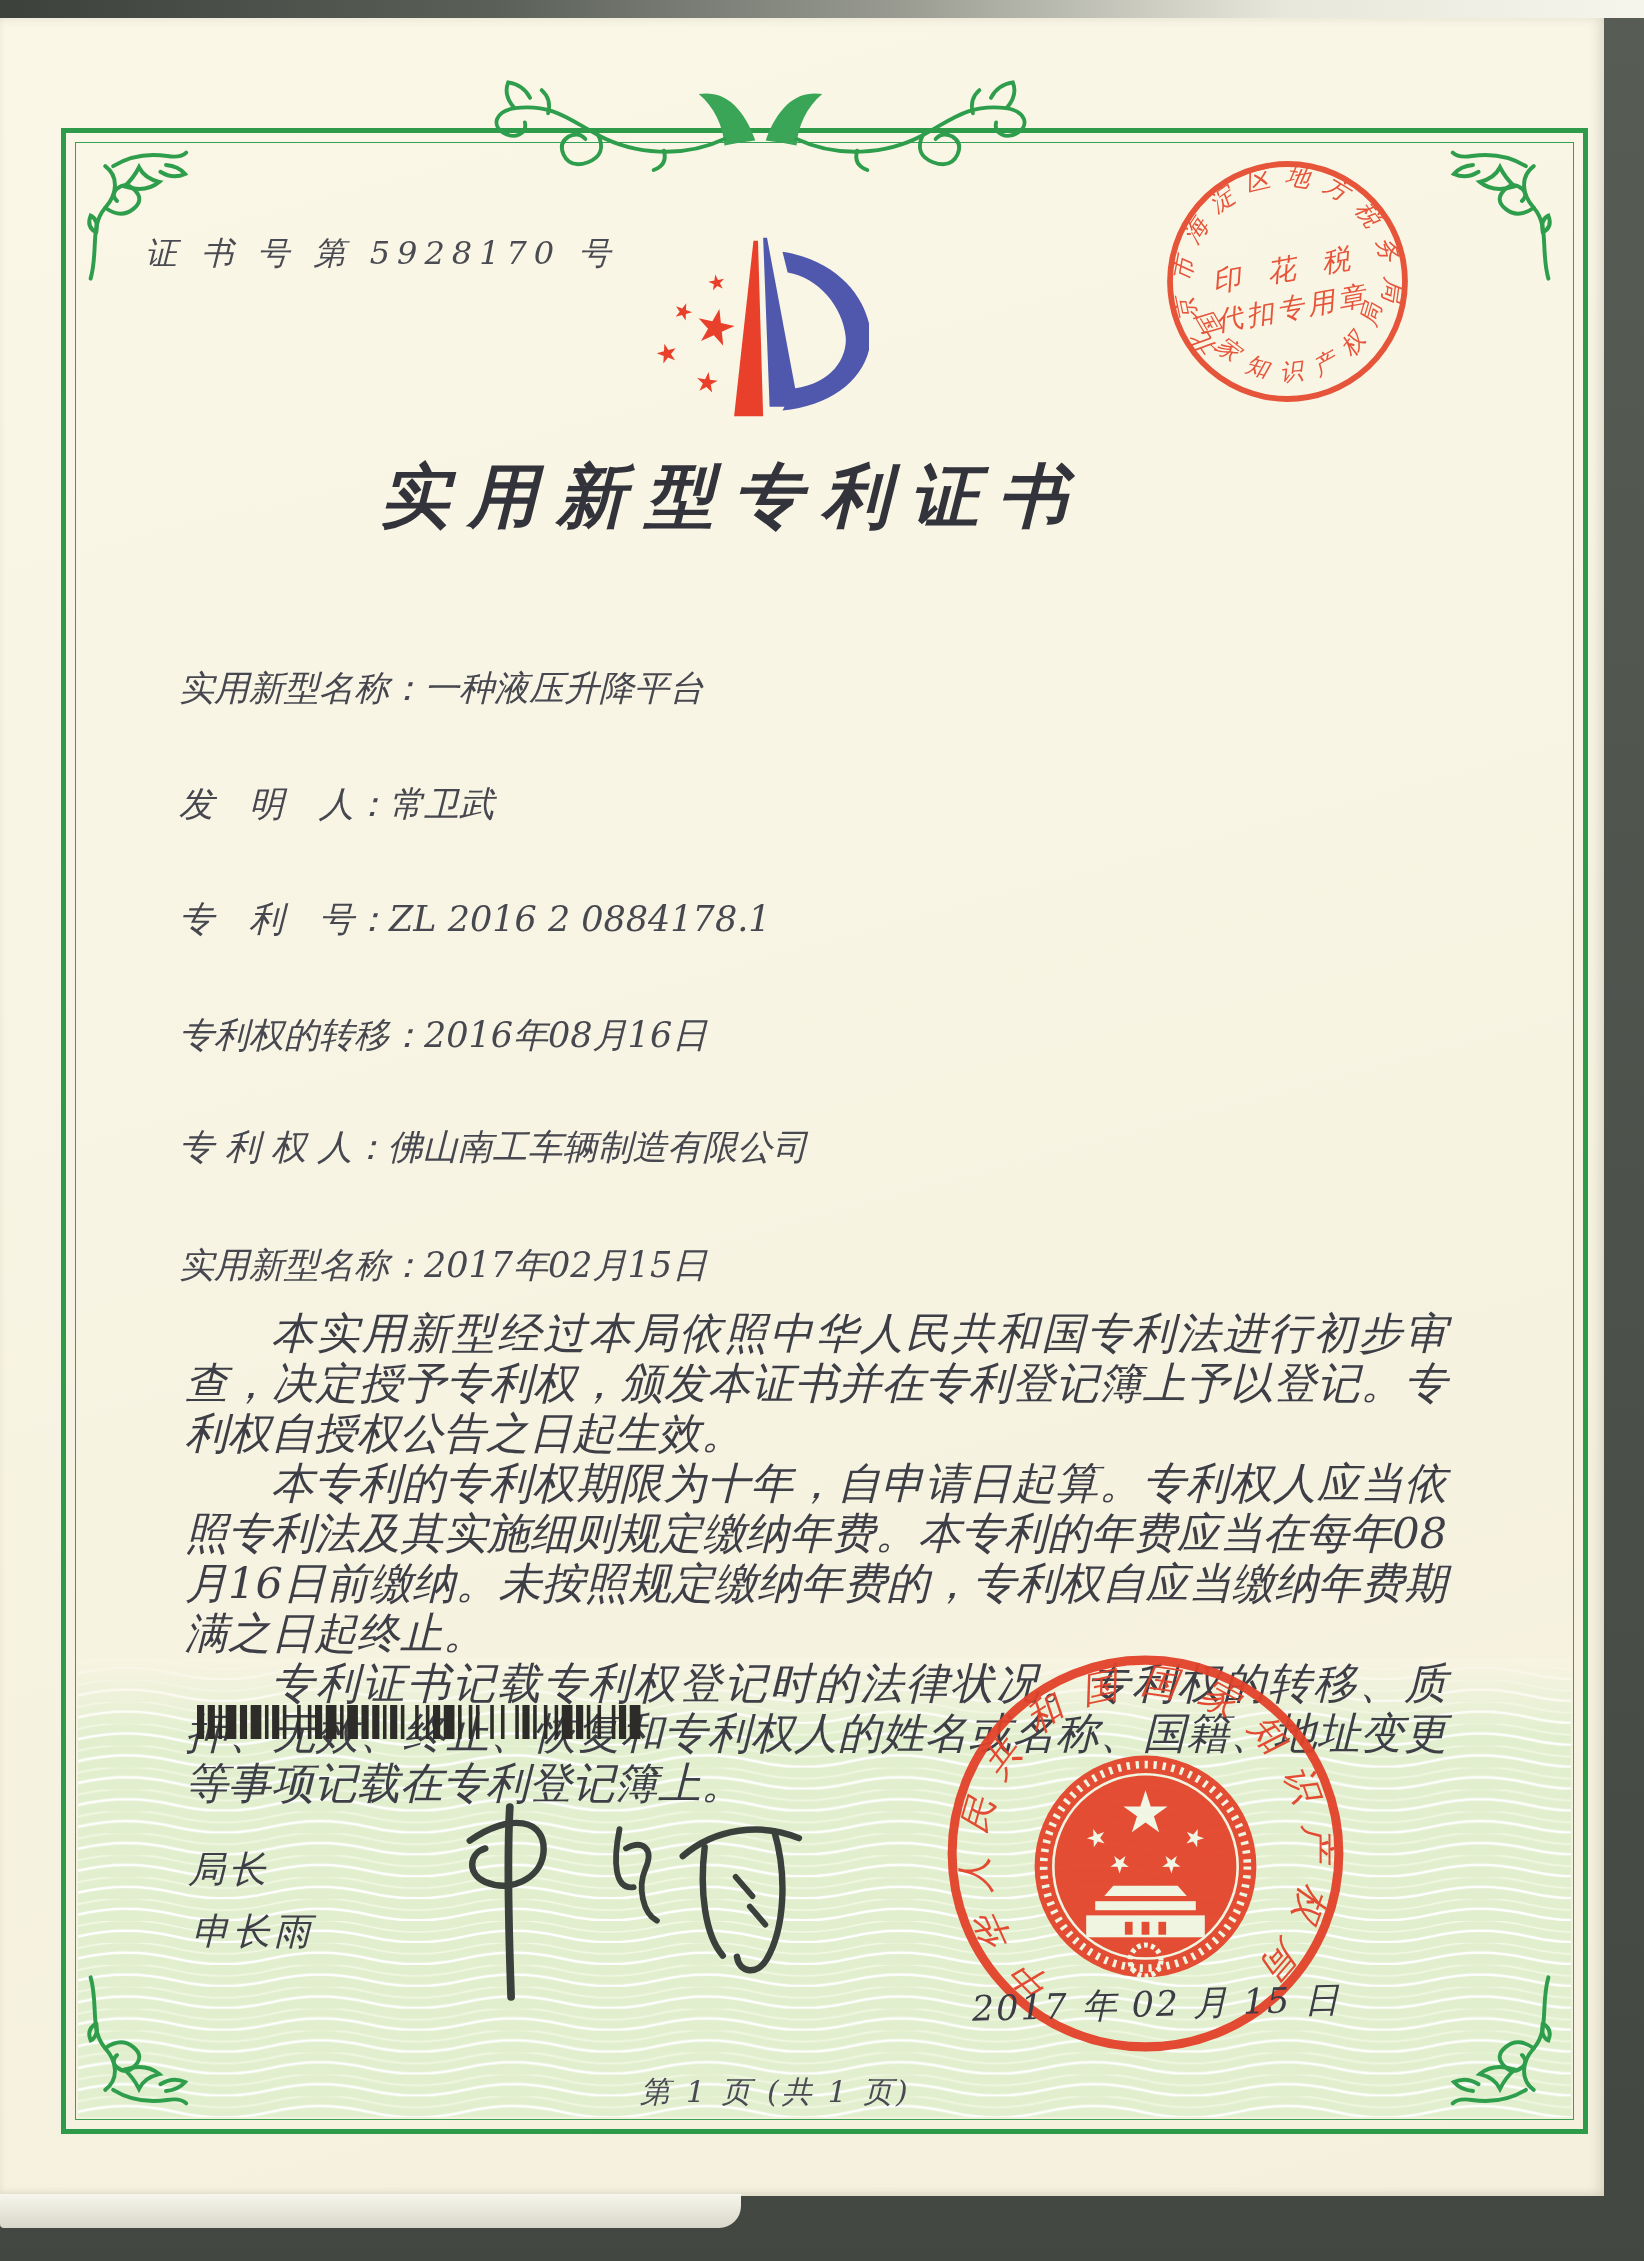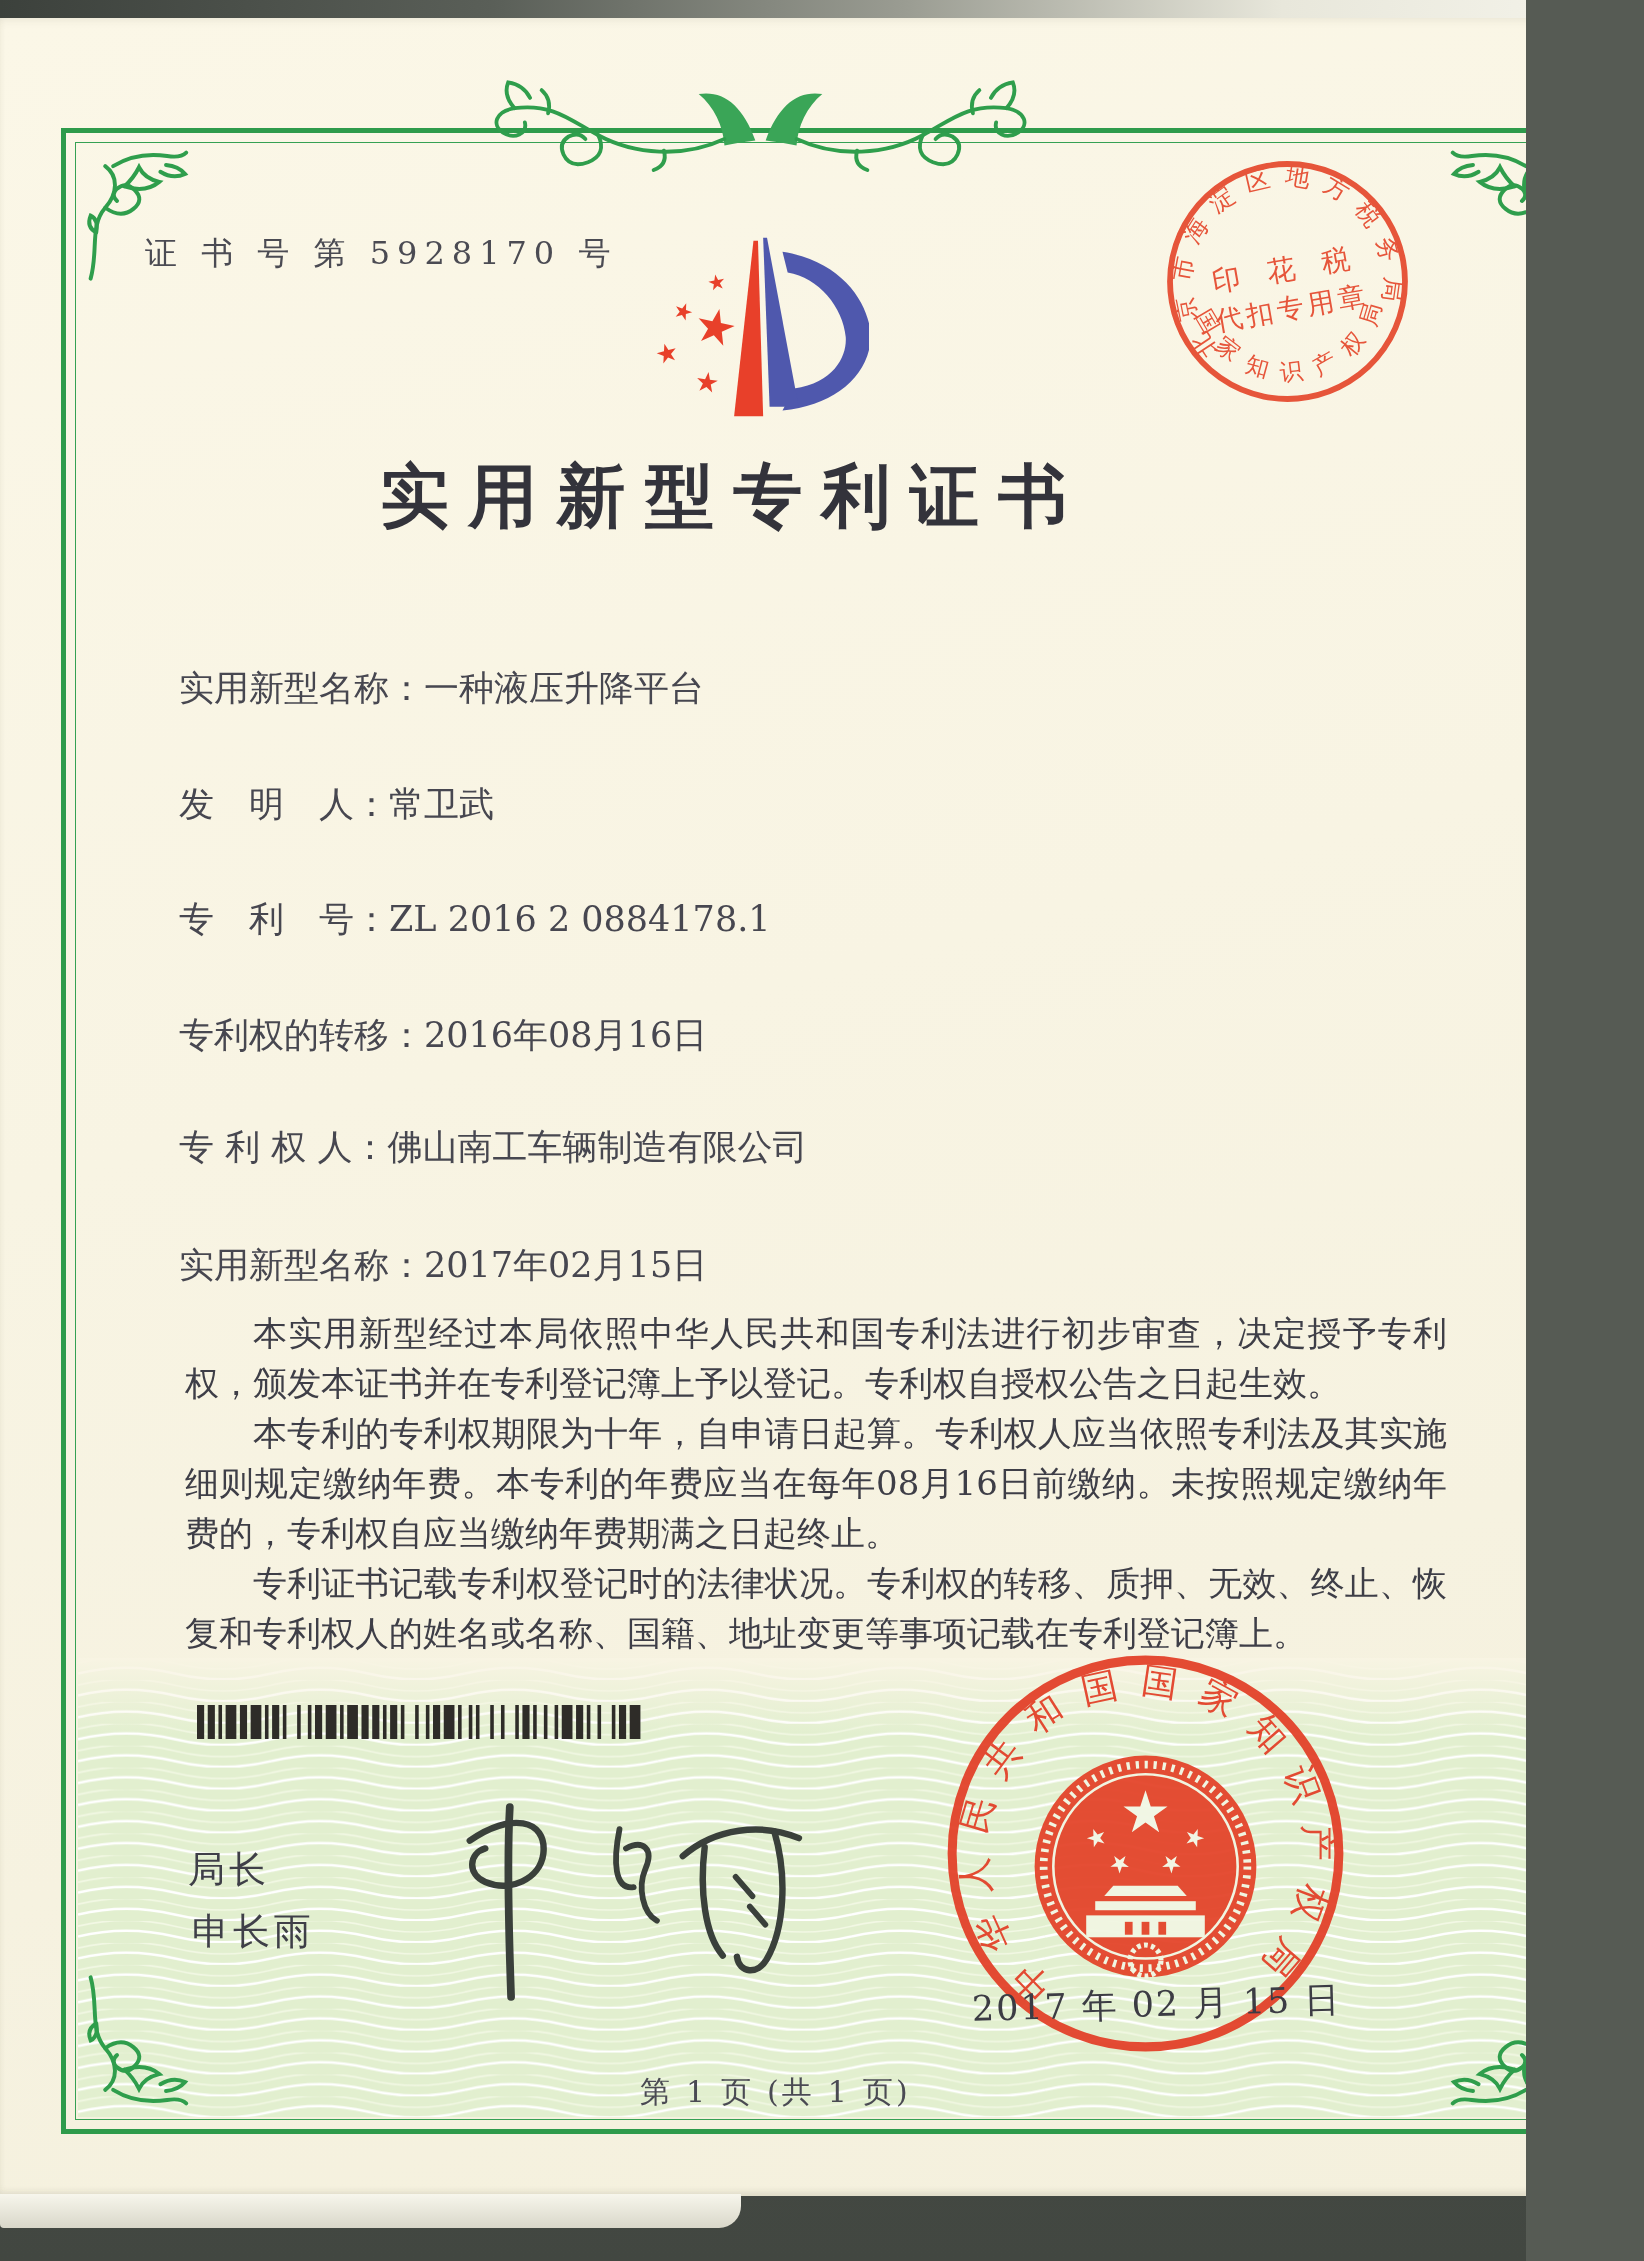--- a/index.html
+++ b/index.html
@@ -1,39 +1,39 @@
 <!DOCTYPE html>
 <html style="font-size:10.3px"><head>
 <meta charset="utf-8">
 <style>
   html,body{margin:0;padding:0;background:#565b54;}
-  #canvas{position:relative;width:1526px;height:2261px;overflow:hidden;
+  #canvas{position:relative;width:1644px;height:2261px;overflow:hidden;
     background:linear-gradient(180deg,#575c55 0%,#4c514b 55%,#424741 100%);
-    font-family:"DejaVu Serif","Liberation Serif",serif;}
+    font-family:"DejaVu Serif","Liberation Serif",serif;font-style:italic;}
   .top-strip{position:absolute;left:0;top:0;width:1644px;height:18px;
     background:linear-gradient(90deg,#3c413c 0%,#5a5f58 30%,#9a9c92 55%,#e8e7db 78%,#f6f5ec 100%);}
   .paper{position:absolute;left:0;top:18px;width:1604px;height:2178px;
     background:linear-gradient(165deg,#fbf7e7 0%,#f8f4e3 45%,#f4f0dd 100%);
     box-shadow:inset -5.8px 0 10.3px rgba(60,60,40,.12), inset 0 -3.9px 6.4px rgba(60,60,40,.06);}
   .paper-curl{position:absolute;left:0;top:2194px;width:741px;height:34px;
     background:linear-gradient(180deg,#f7f6ec,#d9d7c9);border-radius:0 0 22px 3.9px;}
   .frame{position:absolute;left:61px;top:128px;width:1527px;height:2006px;
     box-sizing:border-box;border:5.8px solid #2e9b4b;}
   .frame-inner{position:absolute;left:9px;top:9px;right:9px;bottom:9px;border:1.9px solid #35a153;}
   .band{position:absolute;left:78px;top:1658px;width:1493px;height:459px;}
   .band-fade{position:absolute;left:78px;top:1658px;width:1493px;height:77px;
     background:linear-gradient(180deg,#f8f4e3 0%,rgba(248,244,227,0) 100%);}
   .ornament{position:absolute;pointer-events:none;}
   .cert-no{position:absolute;left:145px;top:232px;font-size:32px;letter-spacing:7px;color:#4b4b53;white-space:pre;}
   .logo{position:absolute;left:656px;top:217px;width:213px;height:200px;}
   .stamp-top{position:absolute;left:1161px;top:155px;width:253px;height:253px;transform:rotate(-10deg);opacity:.93;}
   .title{position:absolute;left:380px;top:451px;font-size:69px;font-weight:700;letter-spacing:19.3px;color:#33333b;white-space:pre;}
   .field{position:absolute;left:179px;font-size:35px;color:#474750;white-space:pre;}
   .f1{top:665px}.f2{top:781px}.f3{top:896px}.f4{top:1012px}.f5{top:1124px}.f6{top:1242px}
-  .paragraphs{position:absolute;left:185px;top:1308px;width:1262px;font-size:34px;line-height:50px;
+  .paragraphs{position:absolute;left:185px;top:1308px;width:1262px;font-size:43px;line-height:50px;
     color:#3e3e47;text-align:justify;}
   .paragraphs p{margin:0;text-indent:2em;}
   .barcode{position:absolute;left:197px;top:1705px;width:447px;height:34px;}
   .signer-title{position:absolute;left:188px;top:1845px;font-size:37px;letter-spacing:3.9px;color:#3f3f48;}
   .signer-name{position:absolute;left:192px;top:1907px;font-size:37px;letter-spacing:3.9px;color:#3f3f48;}
   .signature{position:absolute;left:413px;top:1789px;width:413px;height:226px;}
   .seal{position:absolute;left:936px;top:1644px;width:419px;height:419px;opacity:.95;}
   .seal-date{position:absolute;left:972px;top:1981px;font-size:35px;letter-spacing:1.9px;color:#3c3c44;
     transform:rotate(-1.5deg);white-space:pre;}
   .footer{position:absolute;left:640px;top:2072px;font-size:30px;letter-spacing:3.2px;color:#4a4a53;white-space:pre;}

